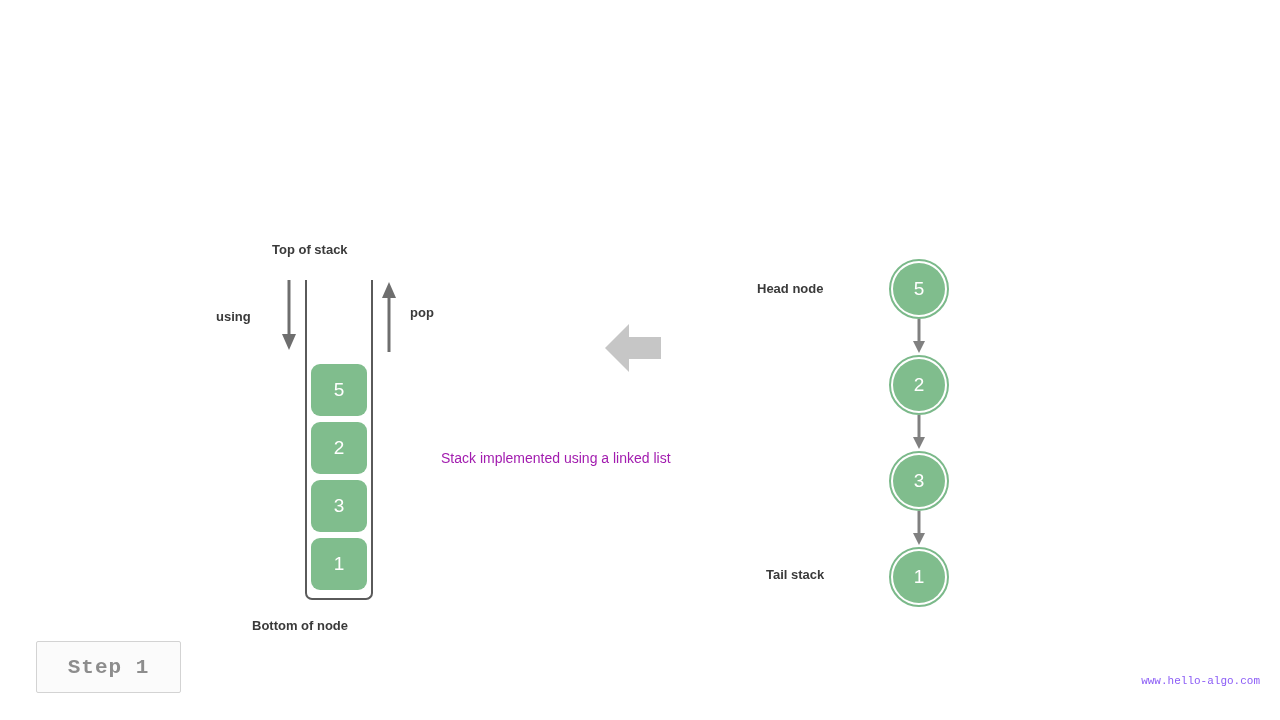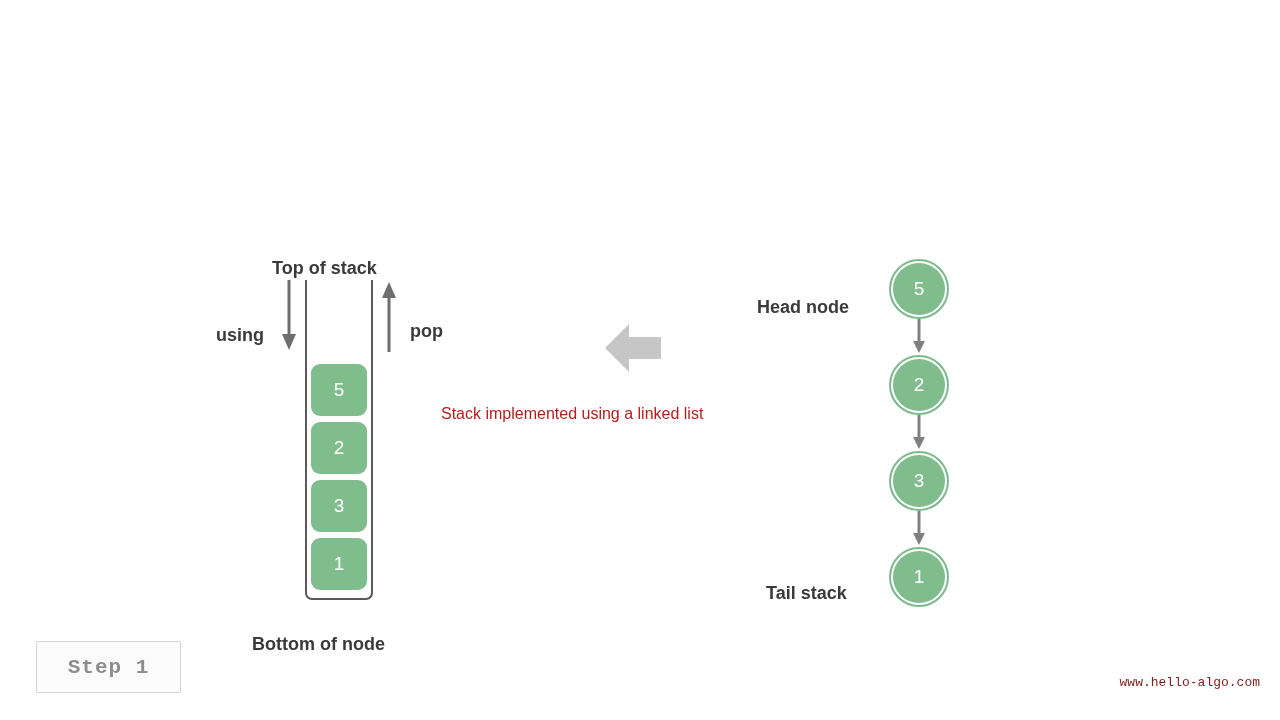--- a/index.html
+++ b/index.html
@@ -16,33 +16,33 @@
     height: 720px;
     background: #ffffff;
     overflow: hidden;
   }
 
   
   .lbl-bold {
     position: absolute;
     font-family: "Liberation Sans", sans-serif;
     font-weight: bold;
-    font-size: 18px;
+    font-size: 13px;
     color: #3a3a3a;
     white-space: nowrap;
     line-height: 1;
-    margin-top: 16px;
   }
   .caption {
     position: absolute;
     font-family: "Liberation Sans", sans-serif;
-    font-size: 16px;
-    color: #b91c1c;
+    font-size: 14px;
+    color: #a21caf;
     white-space: nowrap;
     line-height: 1;
+    margin-top: 45px;
   }
 
   
   #stack-container {
     position: absolute;
     left: 305px;
     top: 280px;
     width: 68px;
     height: 320px;
     border-left: 2px solid #5a5a5a;
@@ -153,22 +153,22 @@
     letter-spacing: 1px;
     white-space: nowrap;
   }
 
   
   #watermark {
     position: absolute;
     right: 20px;
     top: 676px;
     font-family: "Liberation Mono", monospace;
-    font-size: 13px;
-    color: #7f1d1d;
+    font-size: 11px;
+    color: #8b5cf6;
     white-space: nowrap;
     line-height: 1;
   }
 </style>
 </head>
 <body>
 
 <div id="canvas">
 
   <div class="lbl-bold" style="left:272px; top:243px;">Top of stack</div>

